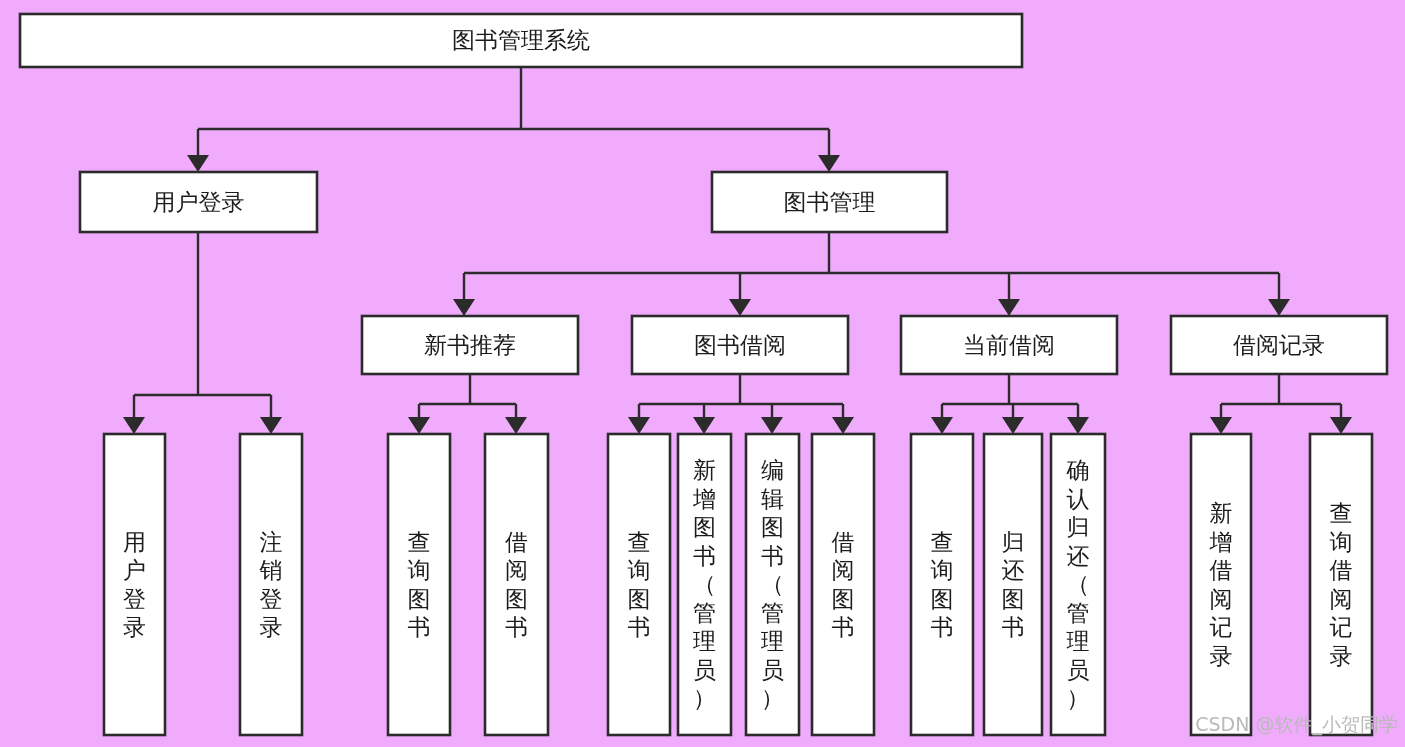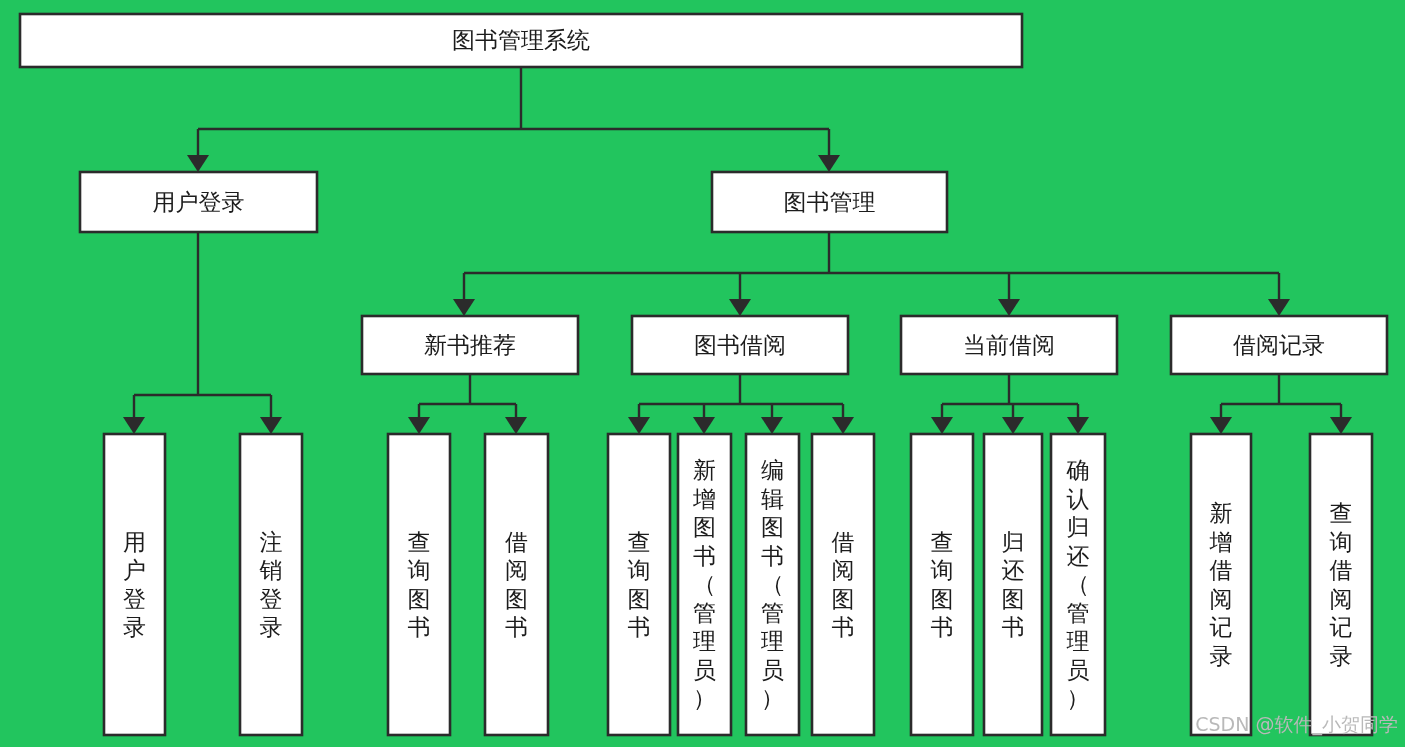--- a/index.html
+++ b/index.html
@@ -8,21 +8,21 @@
     padding: 0;
     background: #ffffff;
   }
   body {
     font-family: "Liberation Sans", "DejaVu Sans", sans-serif;
   }
   #diagram-root {
     position: relative;
     width: 1405px;
     height: 747px;
-    background: #22c55e;
+    background: #f0abfc;
     overflow: hidden;
   }
   svg.diagram-canvas {
     position: absolute;
     left: 0;
     top: 0;
     width: 1405px;
     height: 747px;
     display: block;
   }

